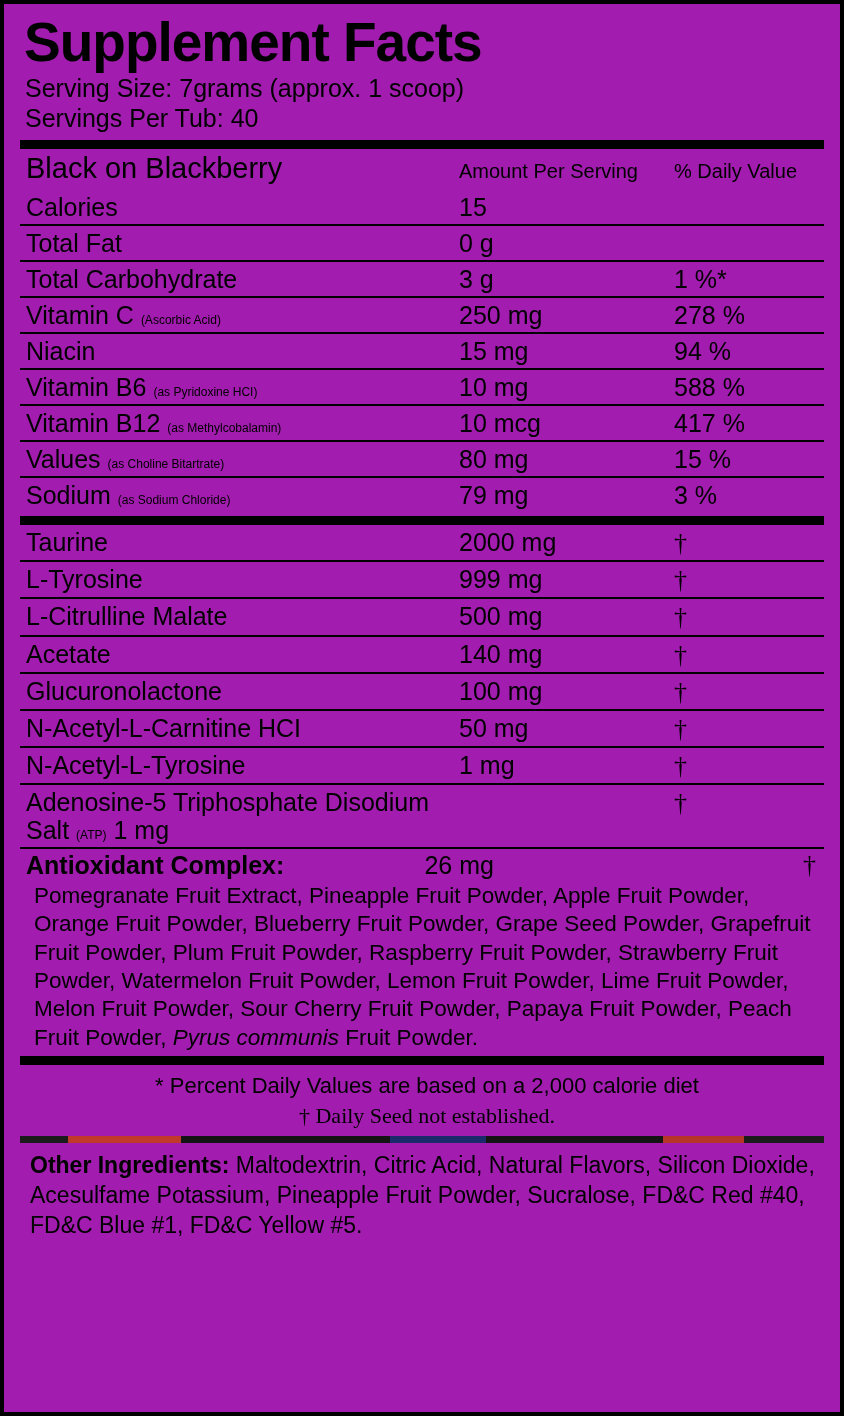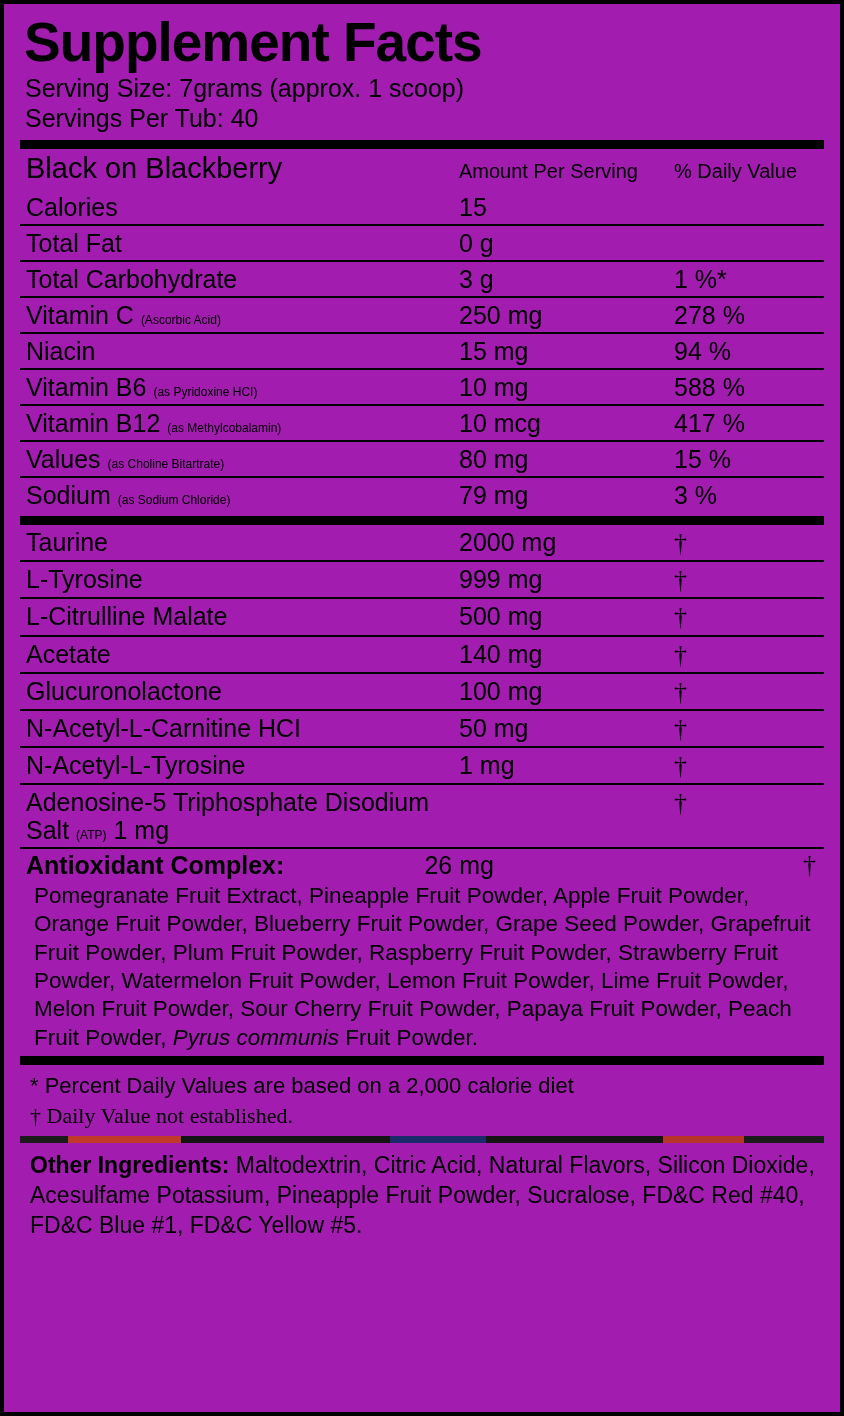--- a/index.html
+++ b/index.html
@@ -91,20 +91,21 @@
     padding: 2px 4px 0 14px;
     text-align: left;
   }
   .antiox-body i { font-style: italic; }
 
   
   .footnotes {
     font-size: 22px;
     line-height: 1.35;
     padding: 6px 0 4px 10px;
+    text-align: center;
   }
   .footnotes .dag { font-family: "Liberation Serif", serif; }
 
   
   .colorbar {
     display: flex;
     height: 7px;
     width: 100%;
     margin-top: 2px;
   }
@@ -238,21 +239,21 @@
     <div class="amt">26 mg</div>
     <div class="dv">†</div>
   </div>
 
   <div class="antiox-body"><span>Pomegranate Fruit Extract, Pineapple Fruit Powder, Apple Fruit Powder, Orange Fruit Powder, Blueberry Fruit Powder, Grape Seed Powder, Grapefruit Fruit Powder, Plum Fruit Powder, Raspberry Fruit Powder, Strawberry Fruit Powder, Watermelon Fruit Powder, Lemon Fruit Powder, Lime Fruit Powder, Melon Fruit Powder, Sour Cherry Fruit Powder, Papaya Fruit Powder, Peach Fruit Powder, </span><i>Pyrus communis</i><span> Fruit Powder.</span></div>
 
   <div class="rule-thick2"></div>
 
   <div class="footnotes">
     <div>* Percent Daily Values are based on a 2,000 calorie diet</div>
-    <div class="dag">† Daily Value not established.</div>
+    <div class="dag">† Daily Seed not established.</div>
   </div>
 
   <div class="colorbar">
     <span style="flex:0 0 6%;background:#1b1b1b"></span>
     <span style="flex:0 0 14%;background:#c0392b"></span>
     <span style="flex:0 0 26%;background:#141414"></span>
     <span style="flex:0 0 12%;background:#1b2a6b"></span>
     <span style="flex:0 0 22%;background:#141414"></span>
     <span style="flex:0 0 10%;background:#b6342a"></span>
     <span style="flex:1 1 auto;background:#1b1b1b"></span>

